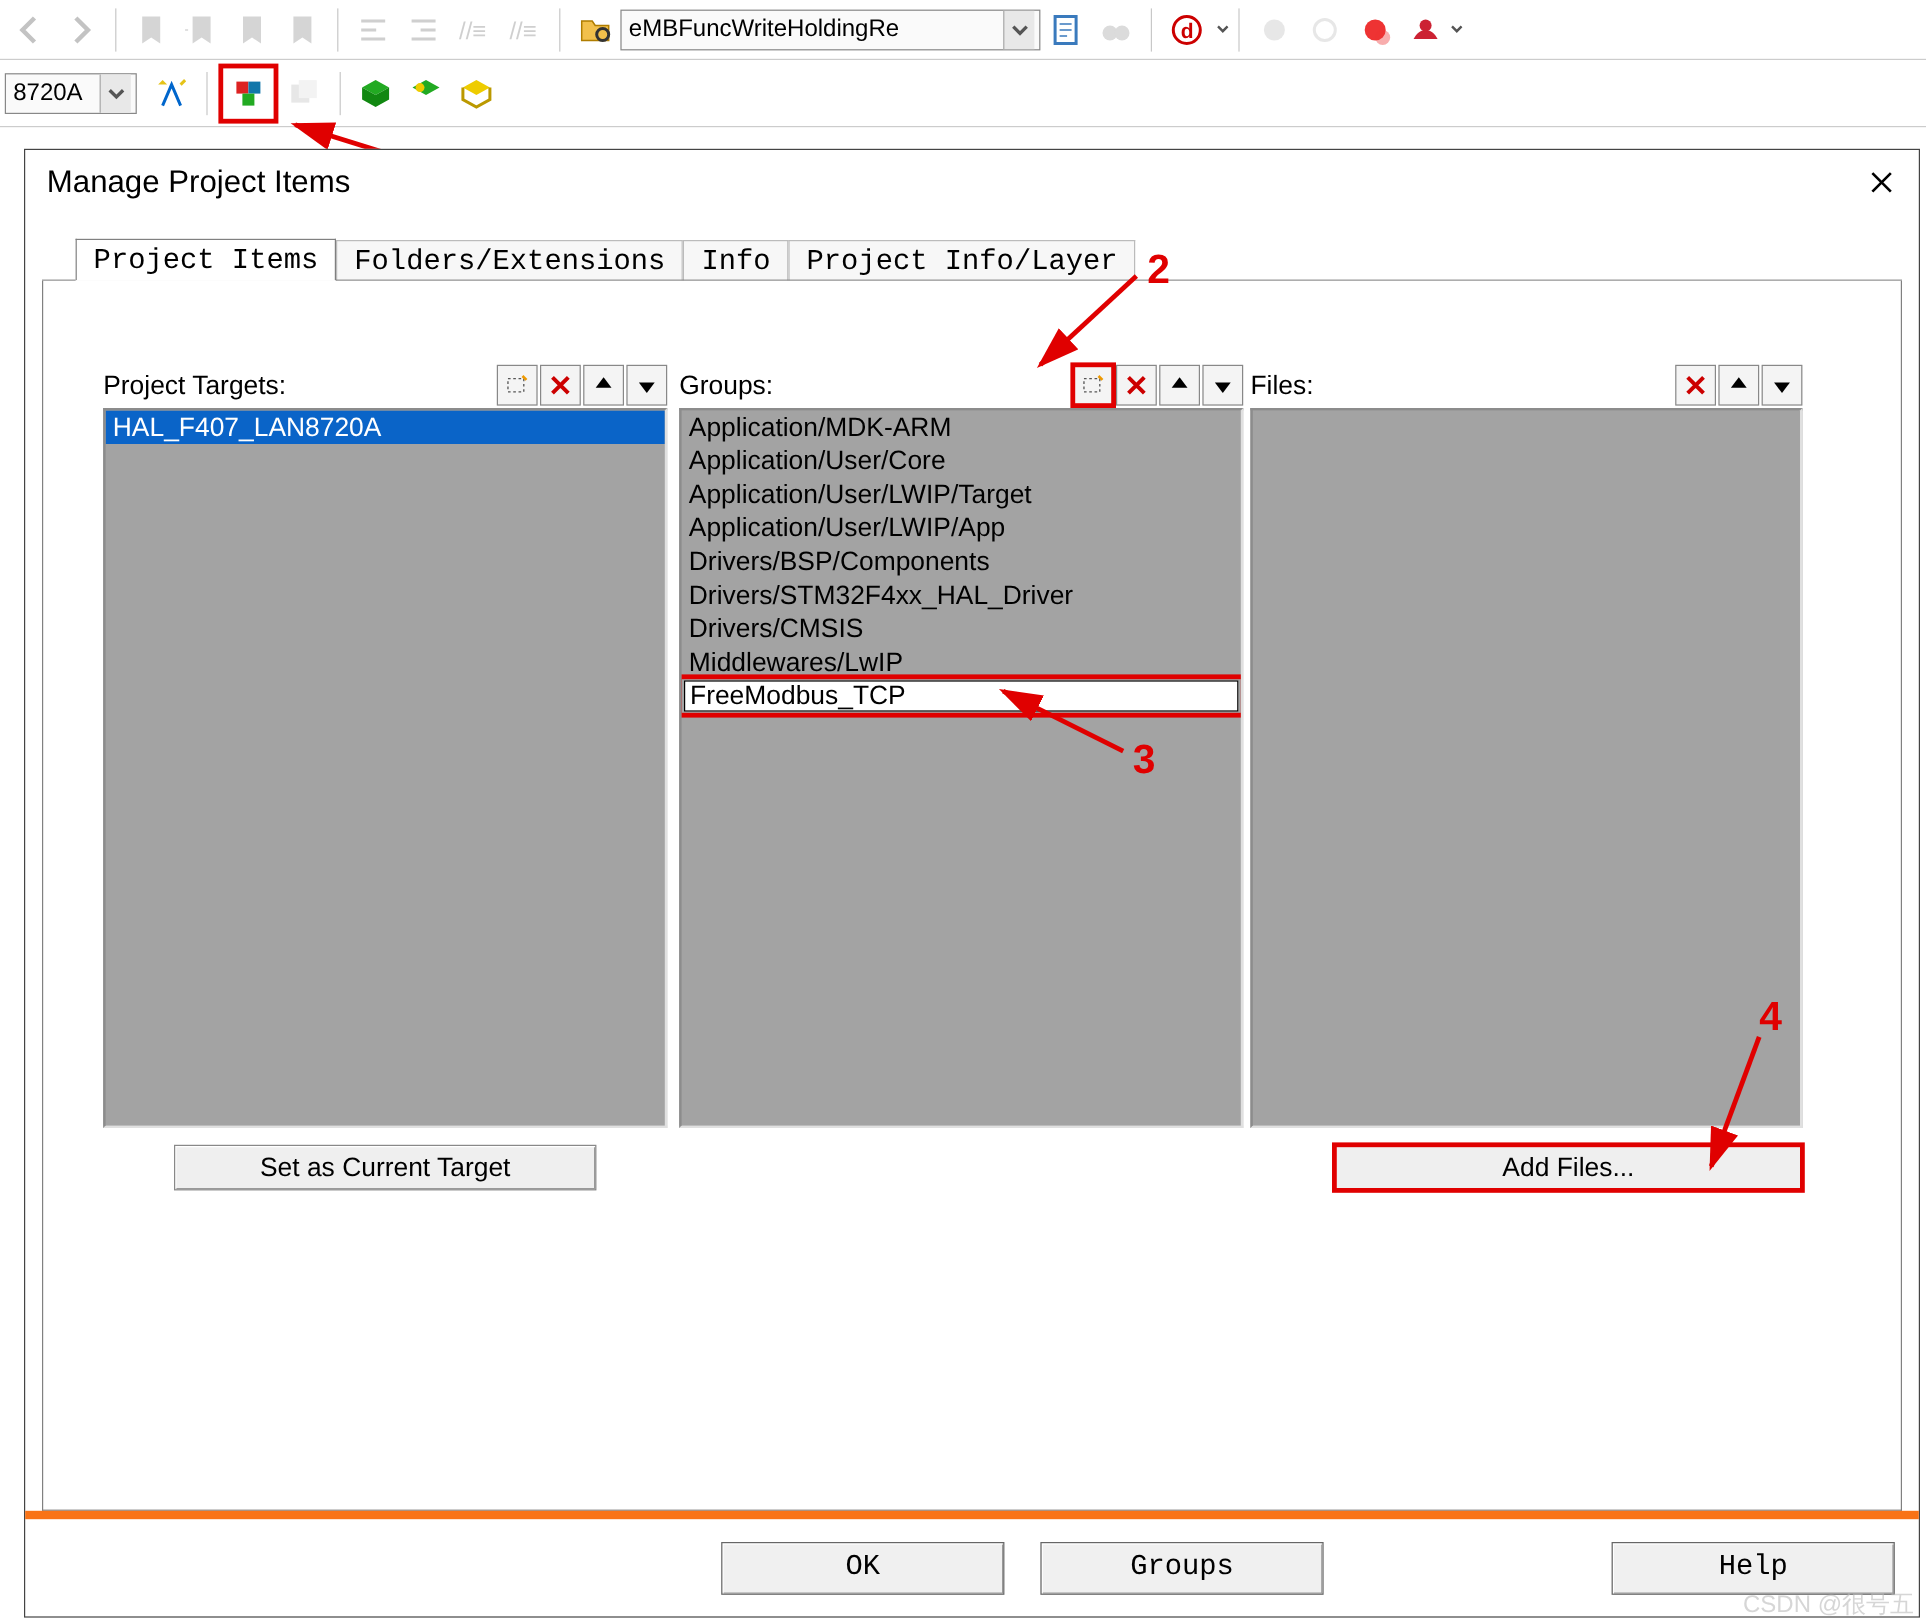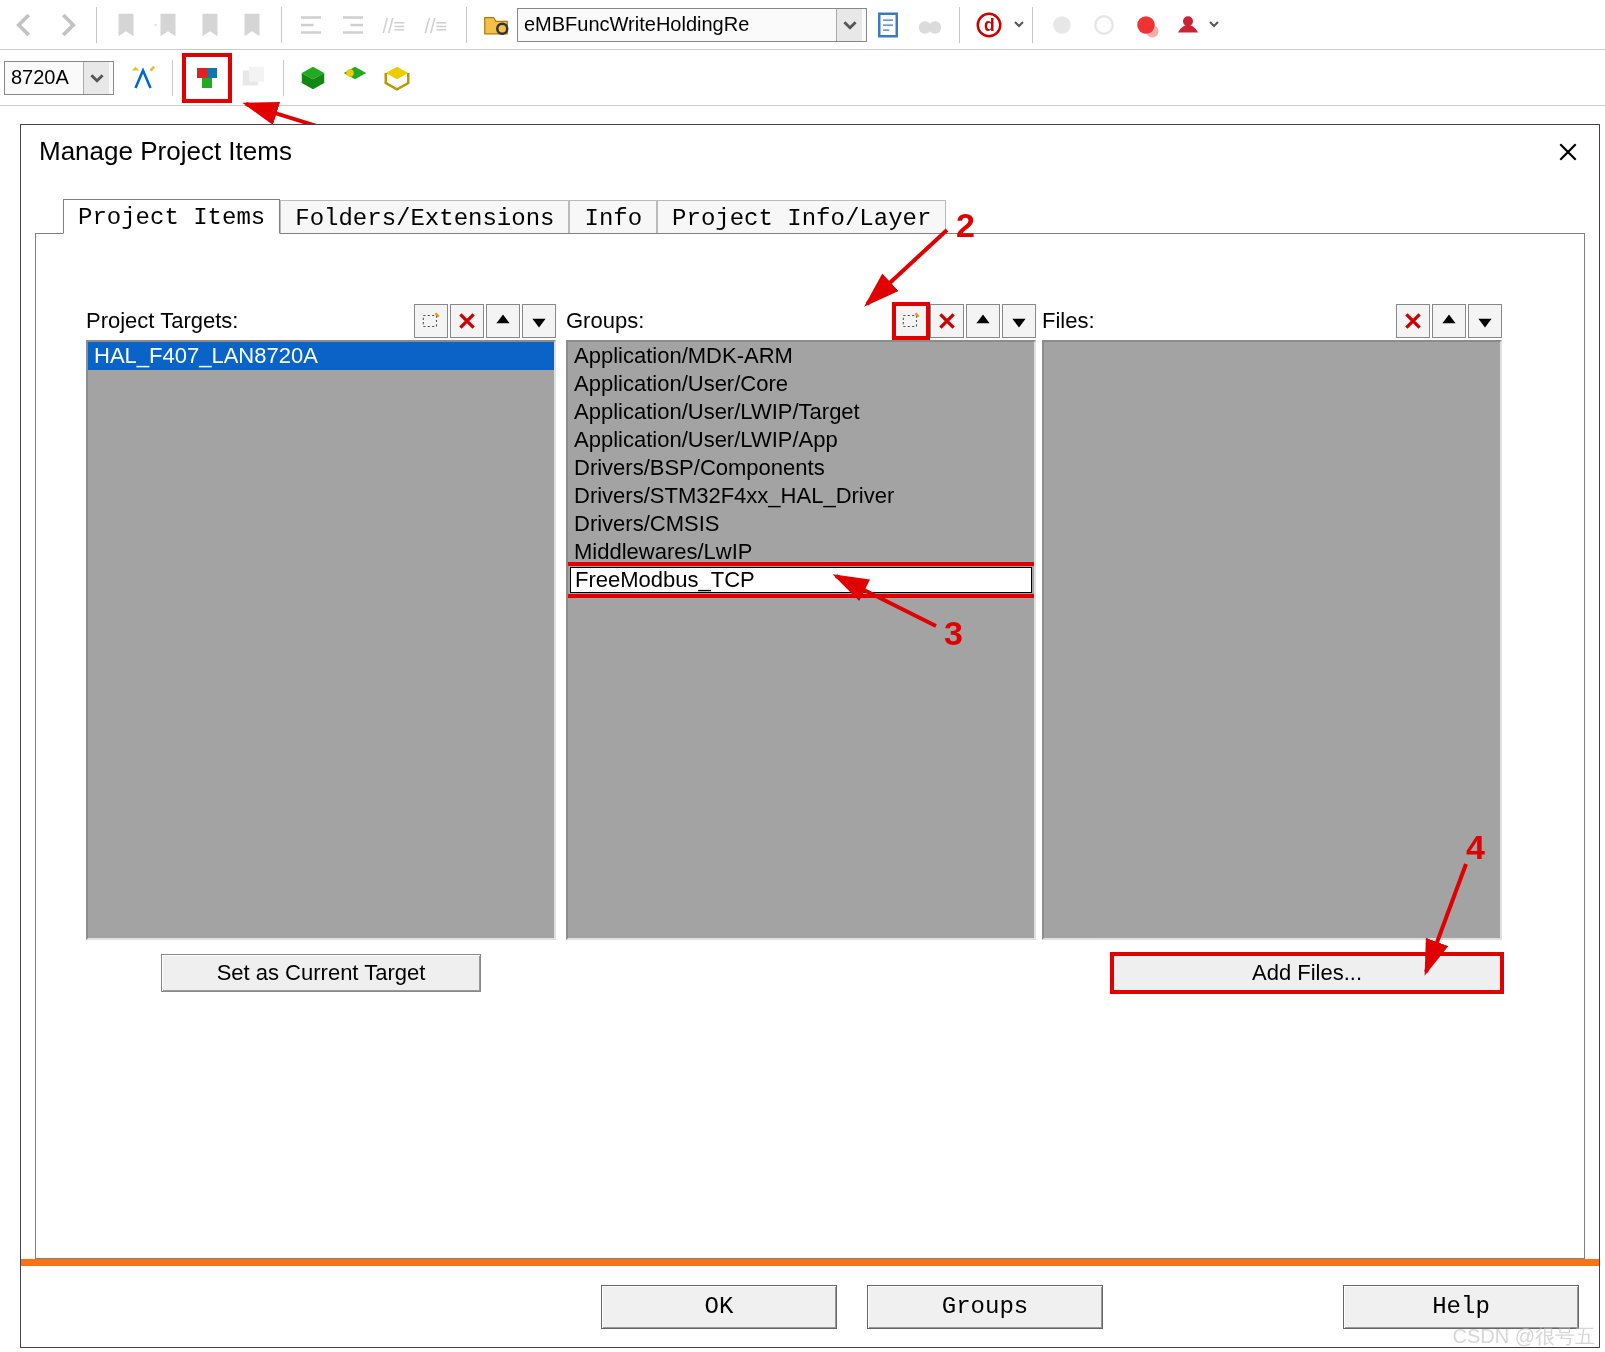--- a/index.html
+++ b/index.html
@@ -52,21 +52,21 @@
   .col-head .lbl{flex:0 0 auto;font-size:22px;}
   .col-head .sp{flex:1;}
   .mini{width:34px;height:34px;border:1px solid #888;background:#f4f4f4;display:flex;align-items:center;justify-content:center;margin-left:2px;}
   .mini svg{width:22px;height:22px;}
   .listbox{border:2px inset #e0e0e0;background:#a3a3a3;height:600px;overflow:hidden;position:relative;font-size:22px;}
   .listbox .item{padding:1px 6px;white-space:nowrap;overflow:hidden;}
   .listbox .item.sel{background:var(--sel);color:#fff;}
   .listbox .edit-item{display:flex;align-items:center;}
   .listbox .edit-item input{border:1px solid #000;height:26px;font-size:22px;padding:0 4px;flex:1;margin:1px 2px;font-family:inherit;}
   .below-btn{height:38px;margin-top:14px;border:1px solid #888;background:#efefef;font-size:22px;display:flex;align-items:center;justify-content:center;box-shadow:inset 1px 1px 0 #fff, inset -1px -1px 0 #999;}
-  .col-targets .below-btn{width:320px;align-self:center;}
+  .col-targets .below-btn{width:352px;align-self:center;}
   .col-files .below-btn{width:390px;align-self:flex-end;}
 
   
   .dlg-btns{position:absolute;left:0;right:0;bottom:0;height:88px;border-top:7px solid #f97316;display:flex;align-items:center;justify-content:flex-start;padding-left:580px;font-family:"Courier New",monospace;font-size:24px;}
   .dlg-btn{width:236px;height:44px;margin-right:30px;border:1px solid #666;background:#f0f0f0;display:flex;align-items:center;justify-content:center;box-shadow:inset 1px 1px 0 #fff, inset -1px -1px 0 #999;}
   .dlg-btn:last-child{margin-left:auto;margin-right:20px;}
 
   
   .anno{position:absolute;color:var(--red);font-weight:bold;font-size:34px;pointer-events:none;}
   .anno-line{position:absolute;pointer-events:none;}

